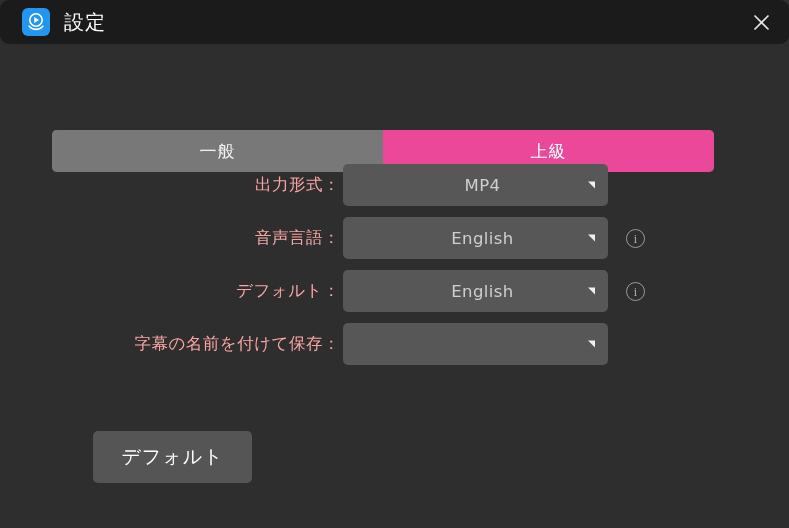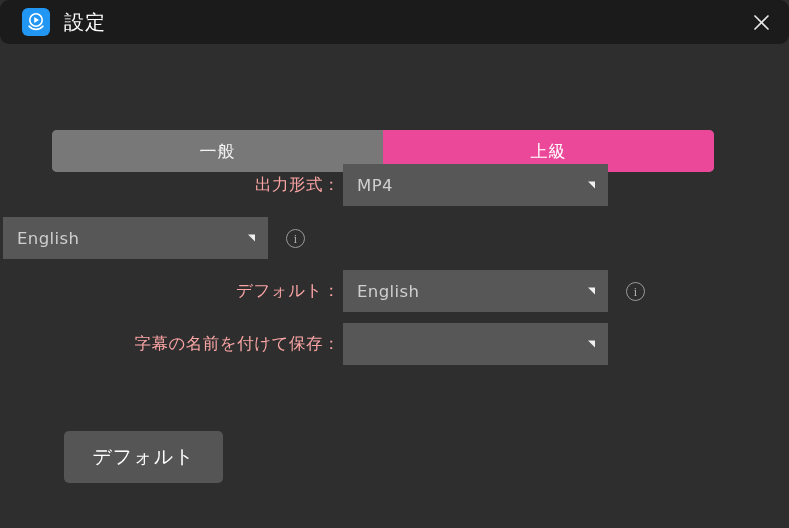--- a/index.html
+++ b/index.html
@@ -120,24 +120,25 @@
     font-size: 16.5px;
     letter-spacing: 0.5px;
     white-space: nowrap;
   }
   .select {
     position: relative;
     width: 265px;
     height: 42px;
     margin-left: 3px;
     background: #575757;
-    border-radius: 0;
-    display: flex;
-    align-items: center;
-    cursor: pointer;
+    border-radius: 5px;
+    display: flex;
+    align-items: center;
+    cursor: pointer;
+    justify-content: center;
   }
   .select-value {
     color: #cfcfcf;
     font-size: 16.5px;
     padding-left: 14px;
     letter-spacing: 0.4px;
     white-space: nowrap;
   }
   .caret {
     position: absolute;
@@ -183,20 +184,21 @@
   .btn {
     height: 52px;
     border-radius: 5px;
     display: flex;
     align-items: center;
     justify-content: center;
     font-size: 19px;
     cursor: pointer;
     user-select: none;
     letter-spacing: 1px;
+    margin-left: 29px;
   }
   .btn-default {
     width: 159px;
     background: #555555;
     color: #ffffff;
   }
   .btn-save {
     width: 159px;
     background: #ec1018;
     color: #ffffff;
@@ -240,20 +242,21 @@
       <div class="row">
         <div class="row-label">出力形式：</div>
         <div class="select">
           <span class="select-value">MP4</span>
           <span class="caret"></span>
         </div>
         <div class="info-spacer"></div>
       </div>
 
       <div class="row">
+        <div class="row-label">音声言語：</div>
         <div class="select">
           <span class="select-value">English</span>
           <span class="caret"></span>
         </div>
         <div class="info-icon">i</div>
       </div>
 
       <div class="row">
         <div class="row-label">デフォルト：</div>
         <div class="select">

